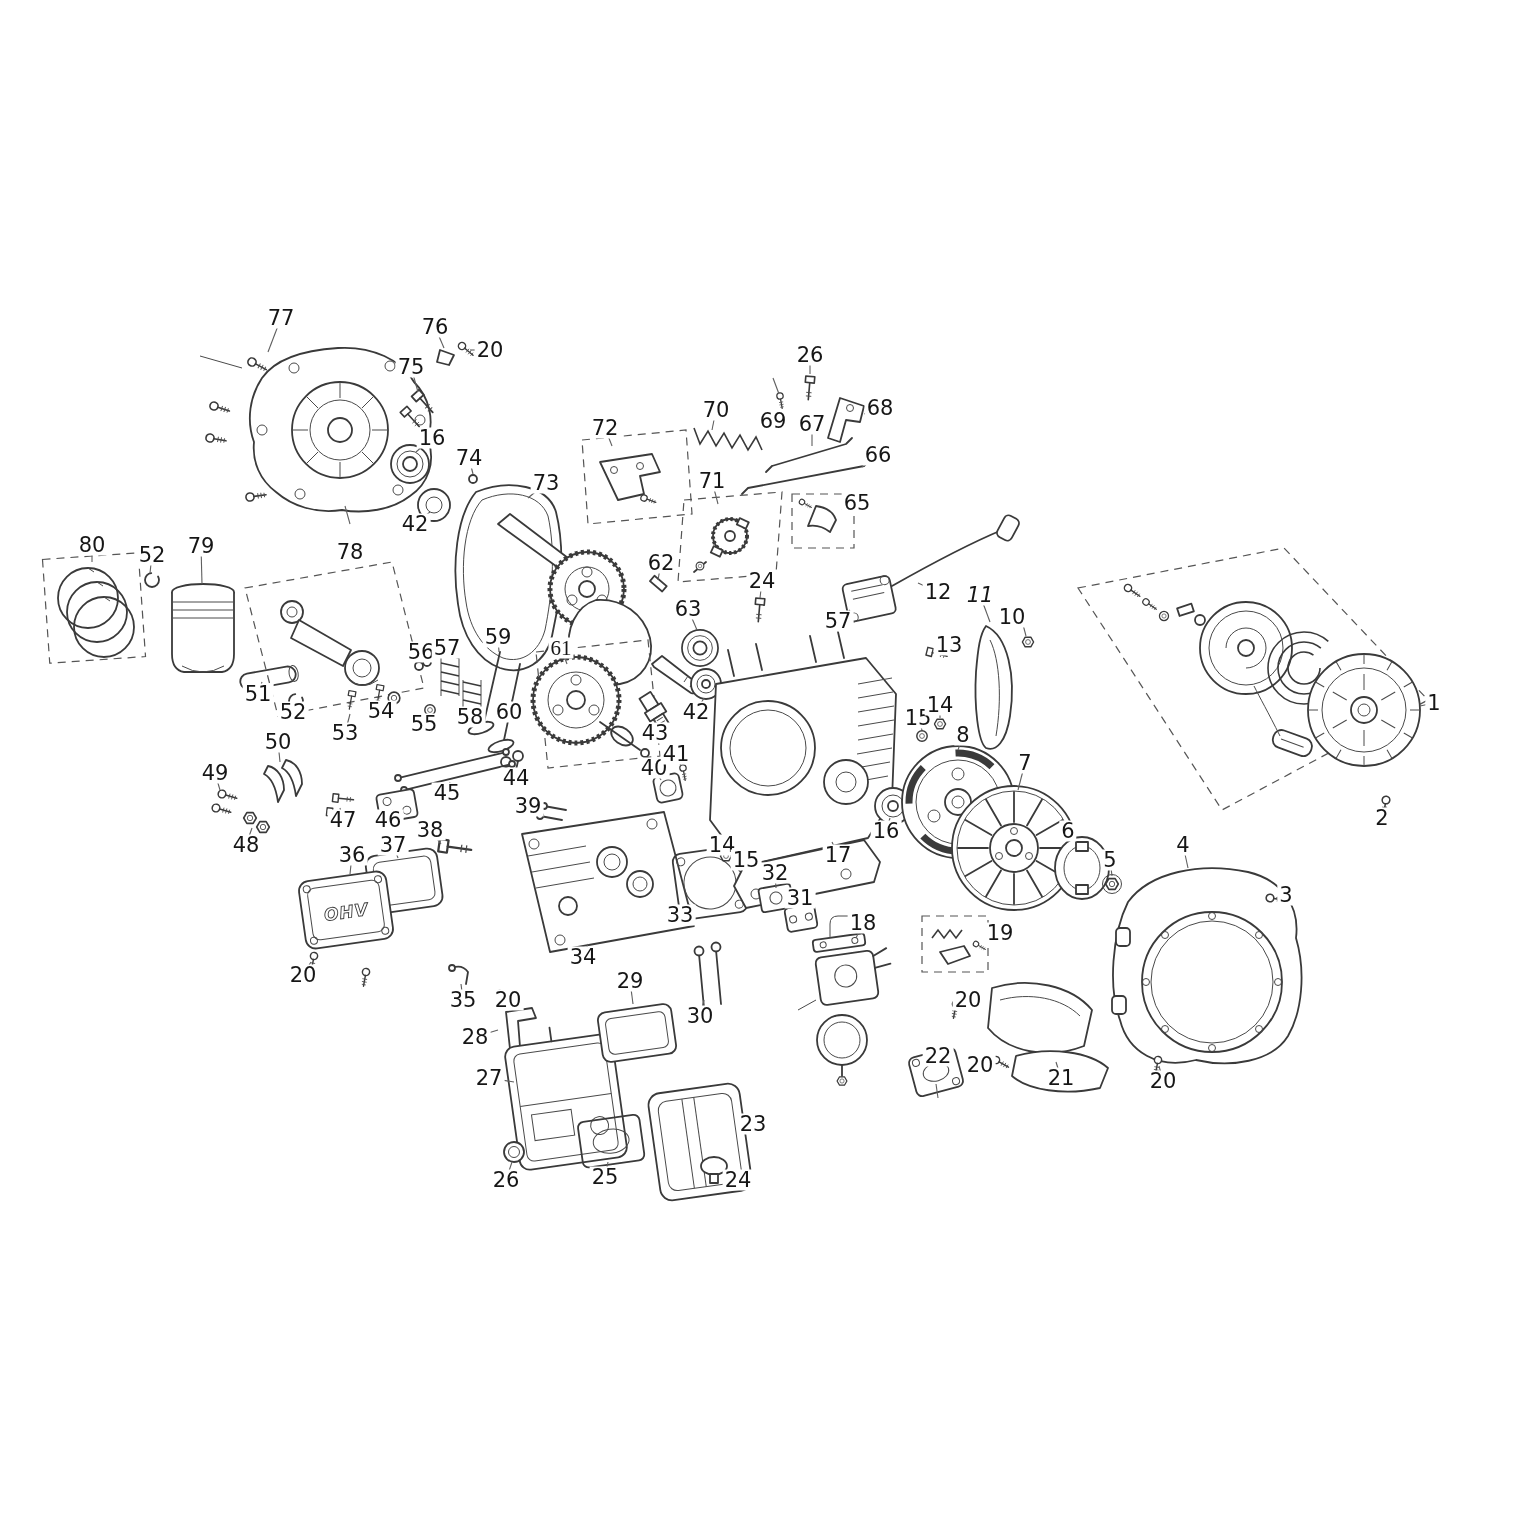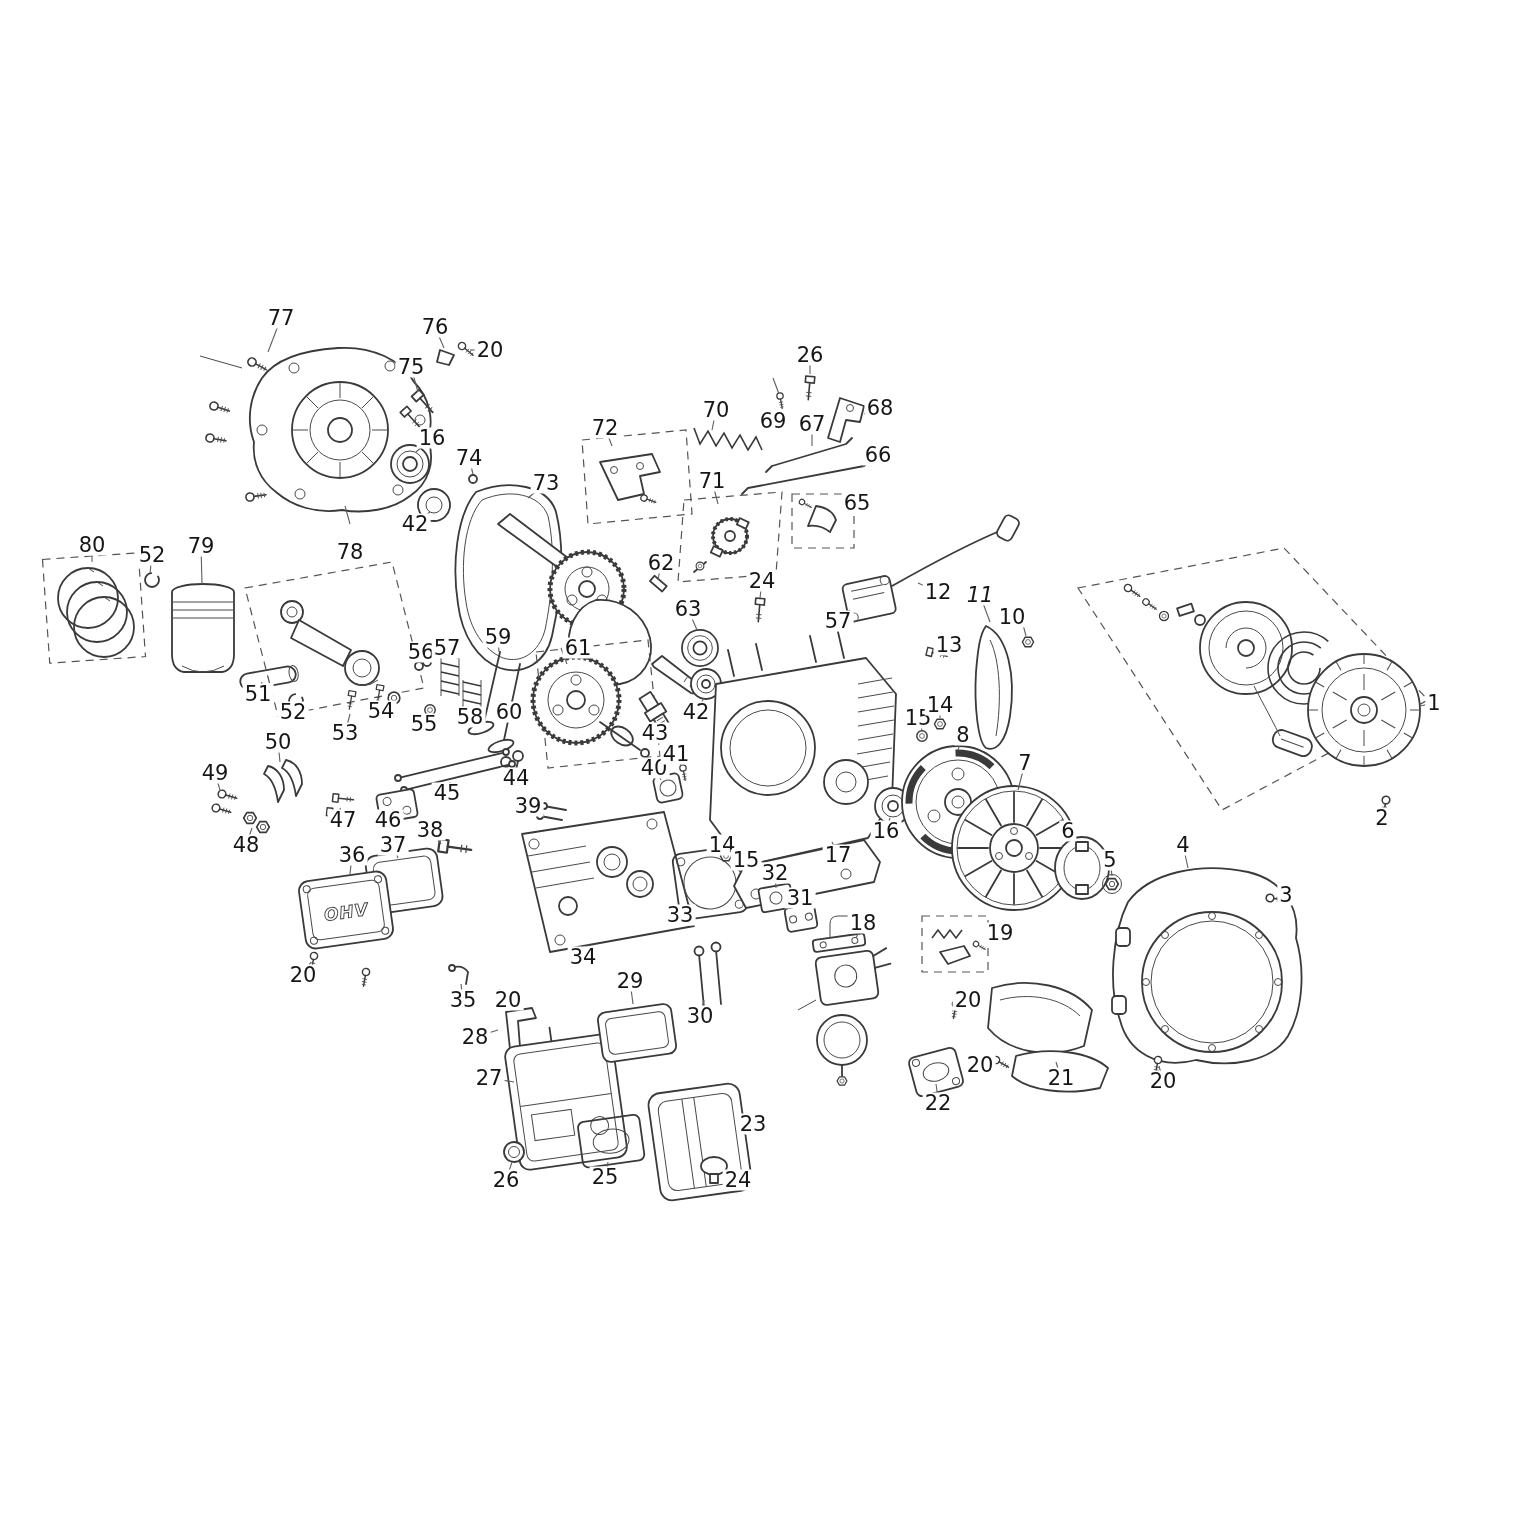--- a/index.html
+++ b/index.html
@@ -727,21 +727,21 @@
       <span class="callout" style="left: 938px; top: 592px;">12</span>
       <span class="callout" style="left: 980px; top: 595px; font-style: italic;">11</span>
       <span class="callout" style="left: 1012px; top: 617px;">10</span>
       <span class="callout" style="left: 949px; top: 645px;">13</span>
       <span class="callout" style="left: 92px; top: 545px;">80</span>
       <span class="callout" style="left: 152px; top: 555px;">52</span>
       <span class="callout" style="left: 201px; top: 546px;">79</span>
       <span class="callout" style="left: 498px; top: 637px;">59</span>
       <span class="callout" style="left: 421px; top: 652px;">56</span>
       <span class="callout" style="left: 447px; top: 648px;">57</span>
-      <span class="callout" style="left: 578px; top: 648px;">61</span>
+      <span class="callout" style="left: 561px; top: 648px; font-family: Liberation Serif, serif;">61</span>
       <span class="callout" style="left: 424px; top: 724px;">55</span>
       <span class="callout" style="left: 381px; top: 711px;">54</span>
       <span class="callout" style="left: 470px; top: 717px;">58</span>
       <span class="callout" style="left: 509px; top: 712px;">60</span>
       <span class="callout" style="left: 655px; top: 733px;">43</span>
       <span class="callout" style="left: 696px; top: 712px;">42</span>
       <span class="callout" style="left: 258px; top: 694px;">51</span>
       <span class="callout" style="left: 293px; top: 712px;">52</span>
       <span class="callout" style="left: 345px; top: 733px;">53</span>
       <span class="callout" style="left: 278px; top: 742px;">50</span>
@@ -764,21 +764,21 @@
       <span class="callout" style="left: 800px; top: 898px;">31</span>
       <span class="callout" style="left: 700px; top: 1016px;">30</span>
       <span class="callout" style="left: 630px; top: 981px;">29</span>
       <span class="callout" style="left: 475px; top: 1037px;">28</span>
       <span class="callout" style="left: 489px; top: 1078px;">27</span>
       <span class="callout" style="left: 506px; top: 1180px;">26</span>
       <span class="callout" style="left: 605px; top: 1177px;">25</span>
       <span class="callout" style="left: 753px; top: 1124px;">23</span>
       <span class="callout" style="left: 738px; top: 1180px;">24</span>
       <span class="callout" style="left: 863px; top: 923px;">18</span>
-      <span class="callout" style="left: 938px; top: 1103px;">22</span>
+      <span class="callout" style="left: 938px; top: 1056px;">22</span>
       <span class="callout" style="left: 1000px; top: 933px;">19</span>
       <span class="callout" style="left: 1061px; top: 1078px;">21</span>
       <span class="callout" style="left: 838px; top: 855px;">17</span>
       <span class="callout" style="left: 886px; top: 831px;">16</span>
       <span class="callout" style="left: 918px; top: 718px;">15</span>
       <span class="callout" style="left: 940px; top: 705px;">14</span>
       <span class="callout" style="left: 722px; top: 845px;">14</span>
       <span class="callout" style="left: 746px; top: 860px;">15</span>
       <span class="callout" style="left: 963px; top: 735px;">8</span>
       <span class="callout" style="left: 1025px; top: 763px;">7</span>

